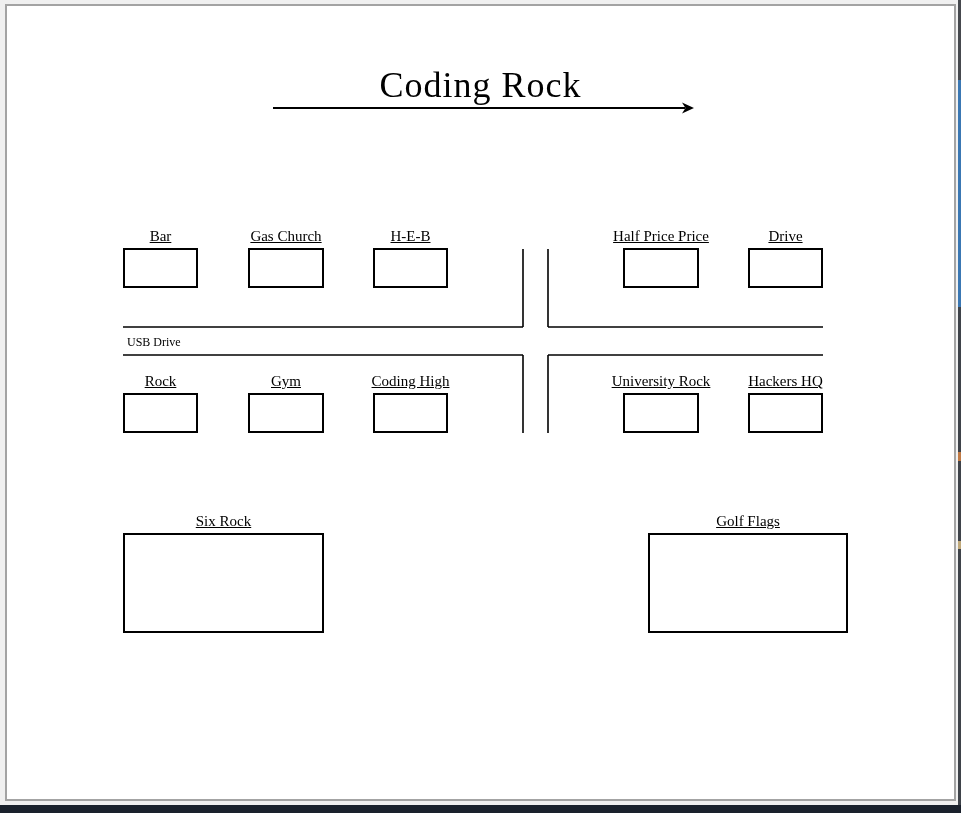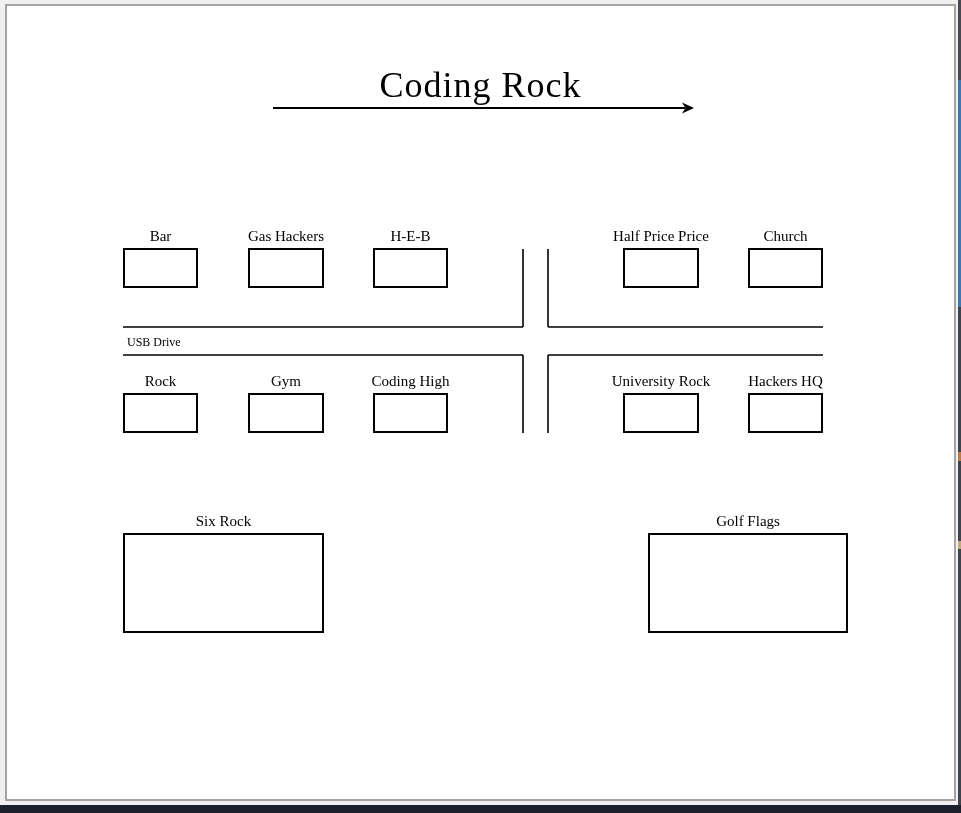--- a/index.html
+++ b/index.html
@@ -37,20 +37,21 @@
     background: #fff;
   }
   .b-label {
     position: absolute;
     height: 18px;
     line-height: 18px;
     text-align: center;
     font-size: 15px;
     color: #000;
     white-space: nowrap;
+    text-decoration: underline;
   }
   .road-label {
     position: absolute;
     left: 120px; top: 329px;
     font-size: 12px;
     color: #000;
     white-space: nowrap;
   }
 
   
@@ -92,36 +93,36 @@
     </svg>
 
     <div class="road-label">USB Drive</div>
 
     <div class="building">
       <div class="b-label" style="left:76px; top:221px; width:155px">Bar</div>
       <div class="b-box" style="left:116px; top:242px; width:75px; height:40px"></div>
     </div>
 
     <div class="building">
-      <div class="b-label" style="left:201px; top:221px; width:156px">Gas Hackers</div>
+      <div class="b-label" style="left:201px; top:221px; width:156px">Gas Church</div>
       <div class="b-box" style="left:241px; top:242px; width:76px; height:40px"></div>
     </div>
 
     <div class="building">
       <div class="b-label" style="left:326px; top:221px; width:155px">H-E-B</div>
       <div class="b-box" style="left:366px; top:242px; width:75px; height:40px"></div>
     </div>
 
     <div class="building">
       <div class="b-label" style="left:576px; top:221px; width:156px">Half Price Price</div>
       <div class="b-box" style="left:616px; top:242px; width:76px; height:40px"></div>
     </div>
 
     <div class="building">
-      <div class="b-label" style="left:701px; top:221px; width:155px">Church</div>
+      <div class="b-label" style="left:701px; top:221px; width:155px">Drive</div>
       <div class="b-box" style="left:741px; top:242px; width:75px; height:40px"></div>
     </div>
 
     <div class="building">
       <div class="b-label" style="left:76px; top:366px; width:155px">Rock</div>
       <div class="b-box" style="left:116px; top:387px; width:75px; height:40px"></div>
     </div>
 
     <div class="building">
       <div class="b-label" style="left:201px; top:366px; width:156px">Gym</div>

